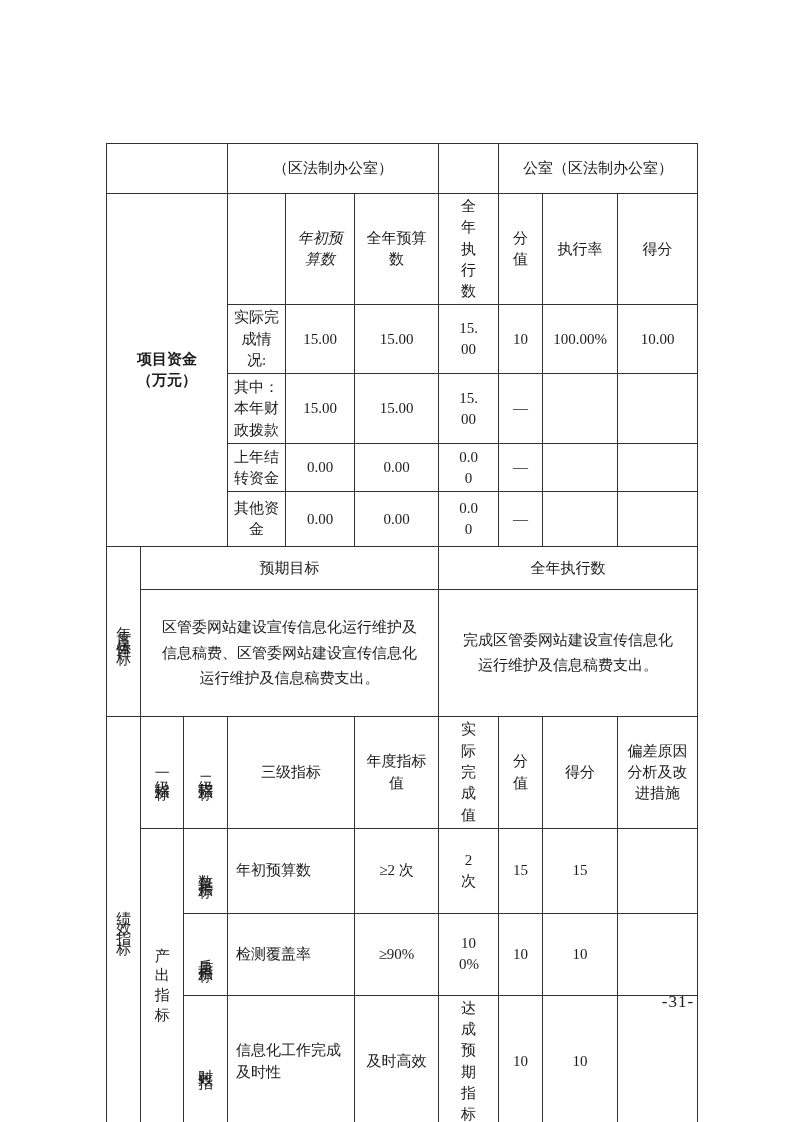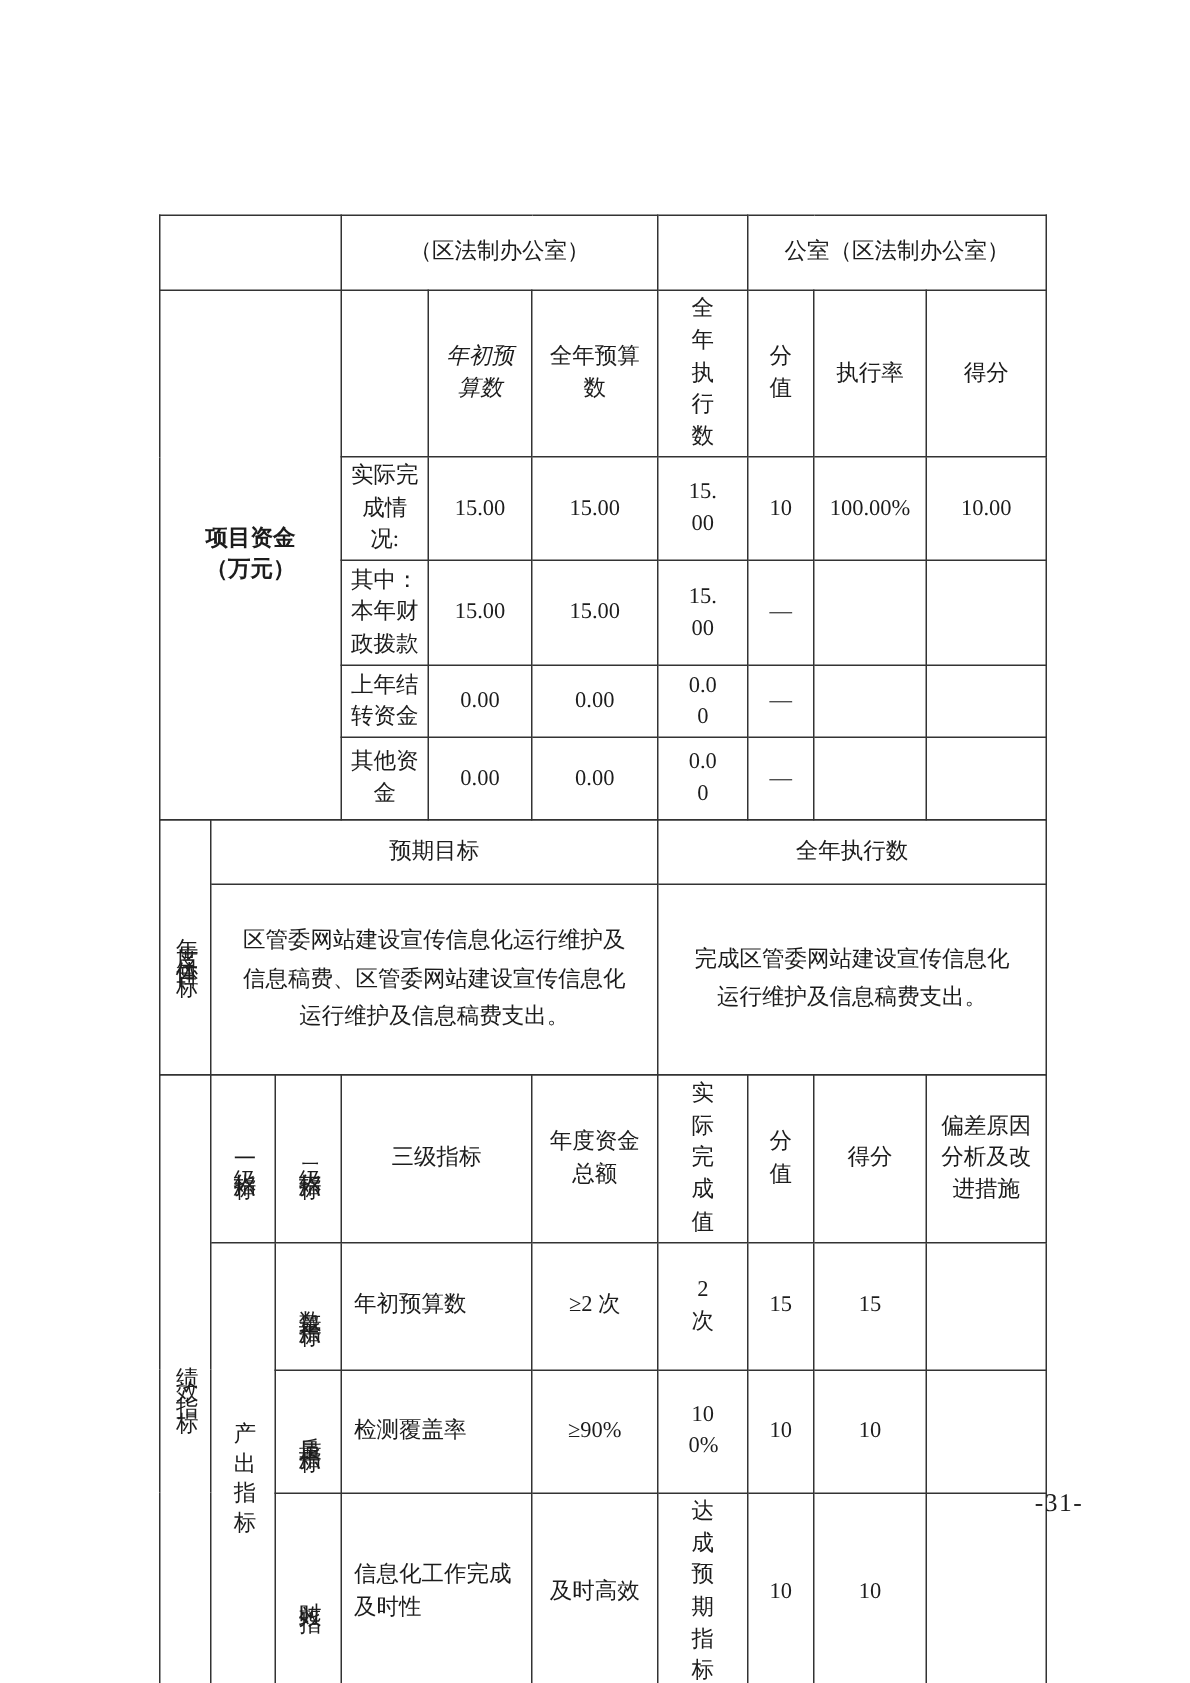--- a/index.html
+++ b/index.html
@@ -46,21 +46,21 @@
     writing-mode: vertical-lr;
     text-orientation: upright;
     letter-spacing: 5px;
     line-height: 1.1;
   }
   .vs-tight  { letter-spacing: 3px; }
   .vs-mid    { letter-spacing: 10px; }
   .vs-wide   { letter-spacing: 20px; }
   .pagenum {
     position: absolute;
-    left: 676px;
+    left: 648px;
     top: 992px;
     width: 60px;
     text-align: center;
     font-size: 17px;
     letter-spacing: 1px;
   }
 </style>
 </head>
 <body>
 
@@ -171,21 +171,21 @@
       <td rowspan="4">
         <span class="vtext vs-mid">绩效指标</span>
       </td>
       <td>
         <span class="vtext vs-tight">一级指标</span>
       </td>
       <td>
         <span class="vtext vs-tight">二级指标</span>
       </td>
       <td>三级指标</td>
-      <td class="c4">年度资金总额</td>
+      <td class="c4">年度指标值</td>
       <td class="mid">实际完成值</td>
       <td class="narrow">分值</td>
       <td>得分</td>
       <td>偏差原因分析及改进措施</td>
     </tr>
     <tr style="height:85px">
       <td rowspan="3">
         <span class="vtext vs-wide">产出指标</span>
       </td>
       <td>

